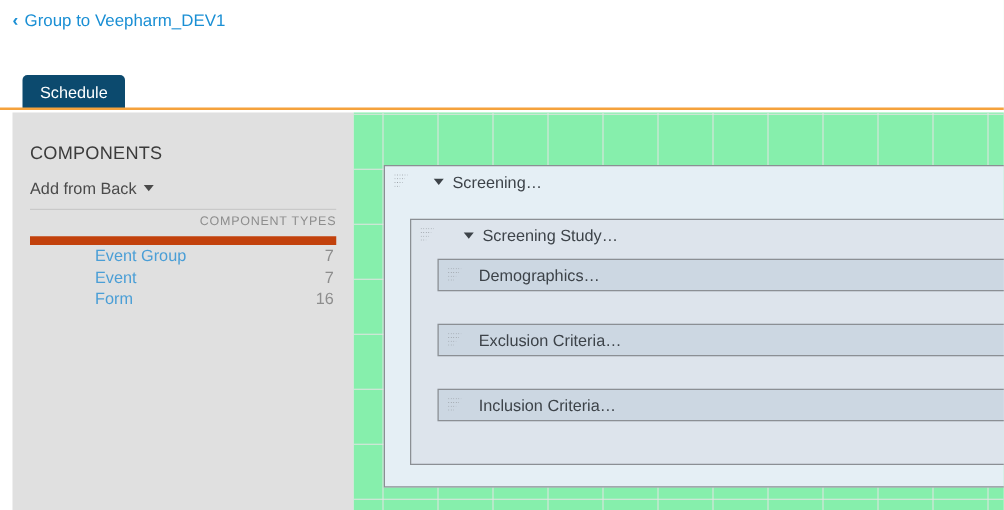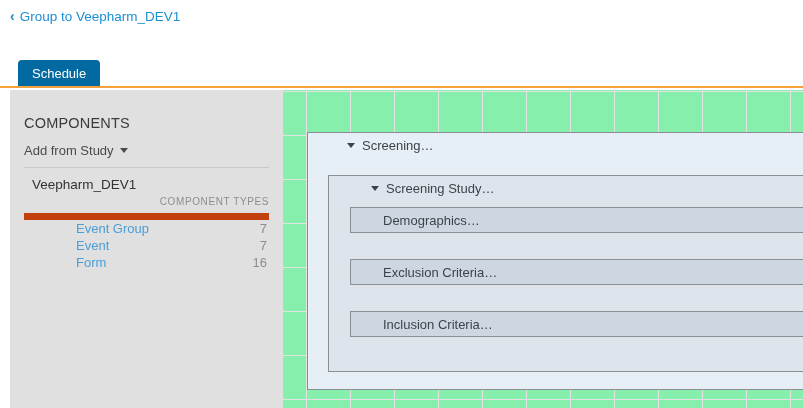--- a/index.html
+++ b/index.html
@@ -44,21 +44,21 @@
     top: 60px;
     width: 803px;
     height: 28px;
   }
   .tab {
     position: absolute;
     left: 18px;
     top: 0;
     height: 27px;
     padding: 0 14px;
-    background: #0369a1;
+    background: #0c4a6e;
     border-radius: 4px 4px 0 0;
     color: #ffffff;
     font-size: 13px;
     display: flex;
     align-items: center;
     box-sizing: border-box;
     cursor: pointer;
     user-select: none;
   }
   .tab-underline {
@@ -253,25 +253,24 @@
   <div class="tab">
     <span>Schedule</span>
   </div>
   <div class="tab-underline"></div>
 </div>
 
 <div class="sidebar">
   <div class="sb-title">COMPONENTS</div>
 
   <div class="sb-addfrom">
-    <span>Add from Study</span>
+    <span>Add from Back</span>
     <span class="caret-down"></span>
   </div>
 
-  <div class="sb-study">Veepharm_DEV1</div>
   <div class="sb-subhead">COMPONENT TYPES</div>
 
   <div class="sb-row">
     <span class="lbl">Event Group</span>
     <span class="cnt">7</span>
   </div>
   <div class="sb-row">
     <span class="lbl">Event</span>
     <span class="cnt">7</span>
   </div>

